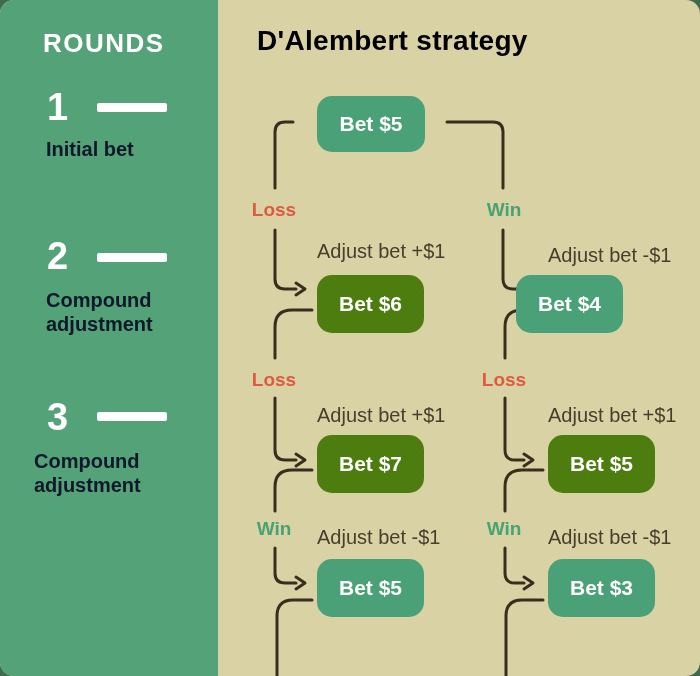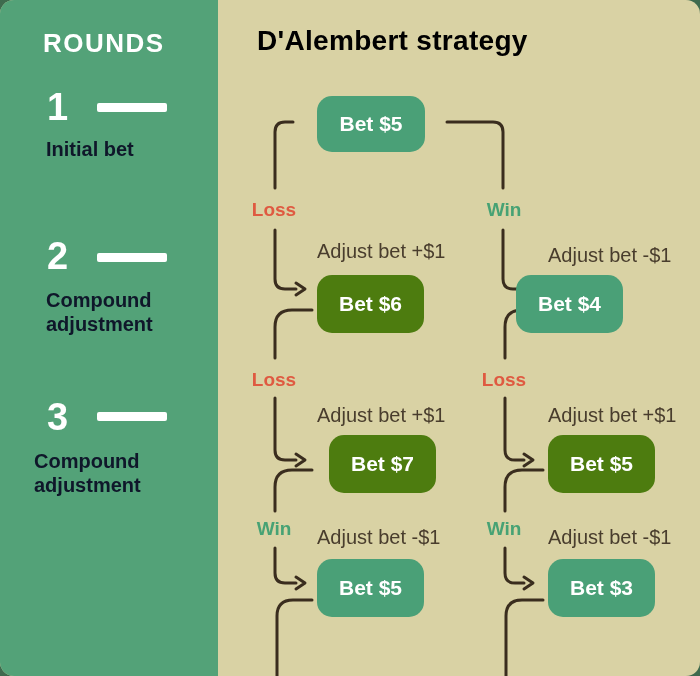--- a/index.html
+++ b/index.html
@@ -61,21 +61,21 @@
   }
   .node{
     position:absolute;z-index:2;
     width:107px;height:58px;border-radius:15px;
     display:flex;align-items:center;justify-content:center;
     color:#ffffff;font-size:21px;font-weight:bold;
   }
   .node[data-color="green"]{background:#4aa077;}
   .node[data-color="red"]{background:#4d7c0f;}
   .node-root{left:317px;top:96px;width:108px;height:56px;}
-  .node-l1{left:317px;top:275px}.node-l2{left:329px;top:435px}.node-l3{left:317px;top:559px}
+  .node-l1{left:317px;top:275px}.node-l2{left:317px;top:435px}.node-l3{left:317px;top:559px}
   .node-r1{left:516px;top:275px}.node-r2{left:548px;top:435px}.node-r3{left:548px;top:559px}
   .outcome{
     position:absolute;z-index:2;width:80px;text-align:center;
     font-size:19px;font-weight:bold;
   }
   .outcome[data-color="red"]{color:#df5a41;}
   .outcome[data-color="green"]{color:#47a274;}
   .out-l1{left:234px;top:199px}.out-l2{left:234px;top:369px}.out-l3{left:234px;top:518px}
   .out-r1{left:464px;top:199px}.out-r2{left:464px;top:369px}.out-r3{left:464px;top:518px}
   .adjust{

